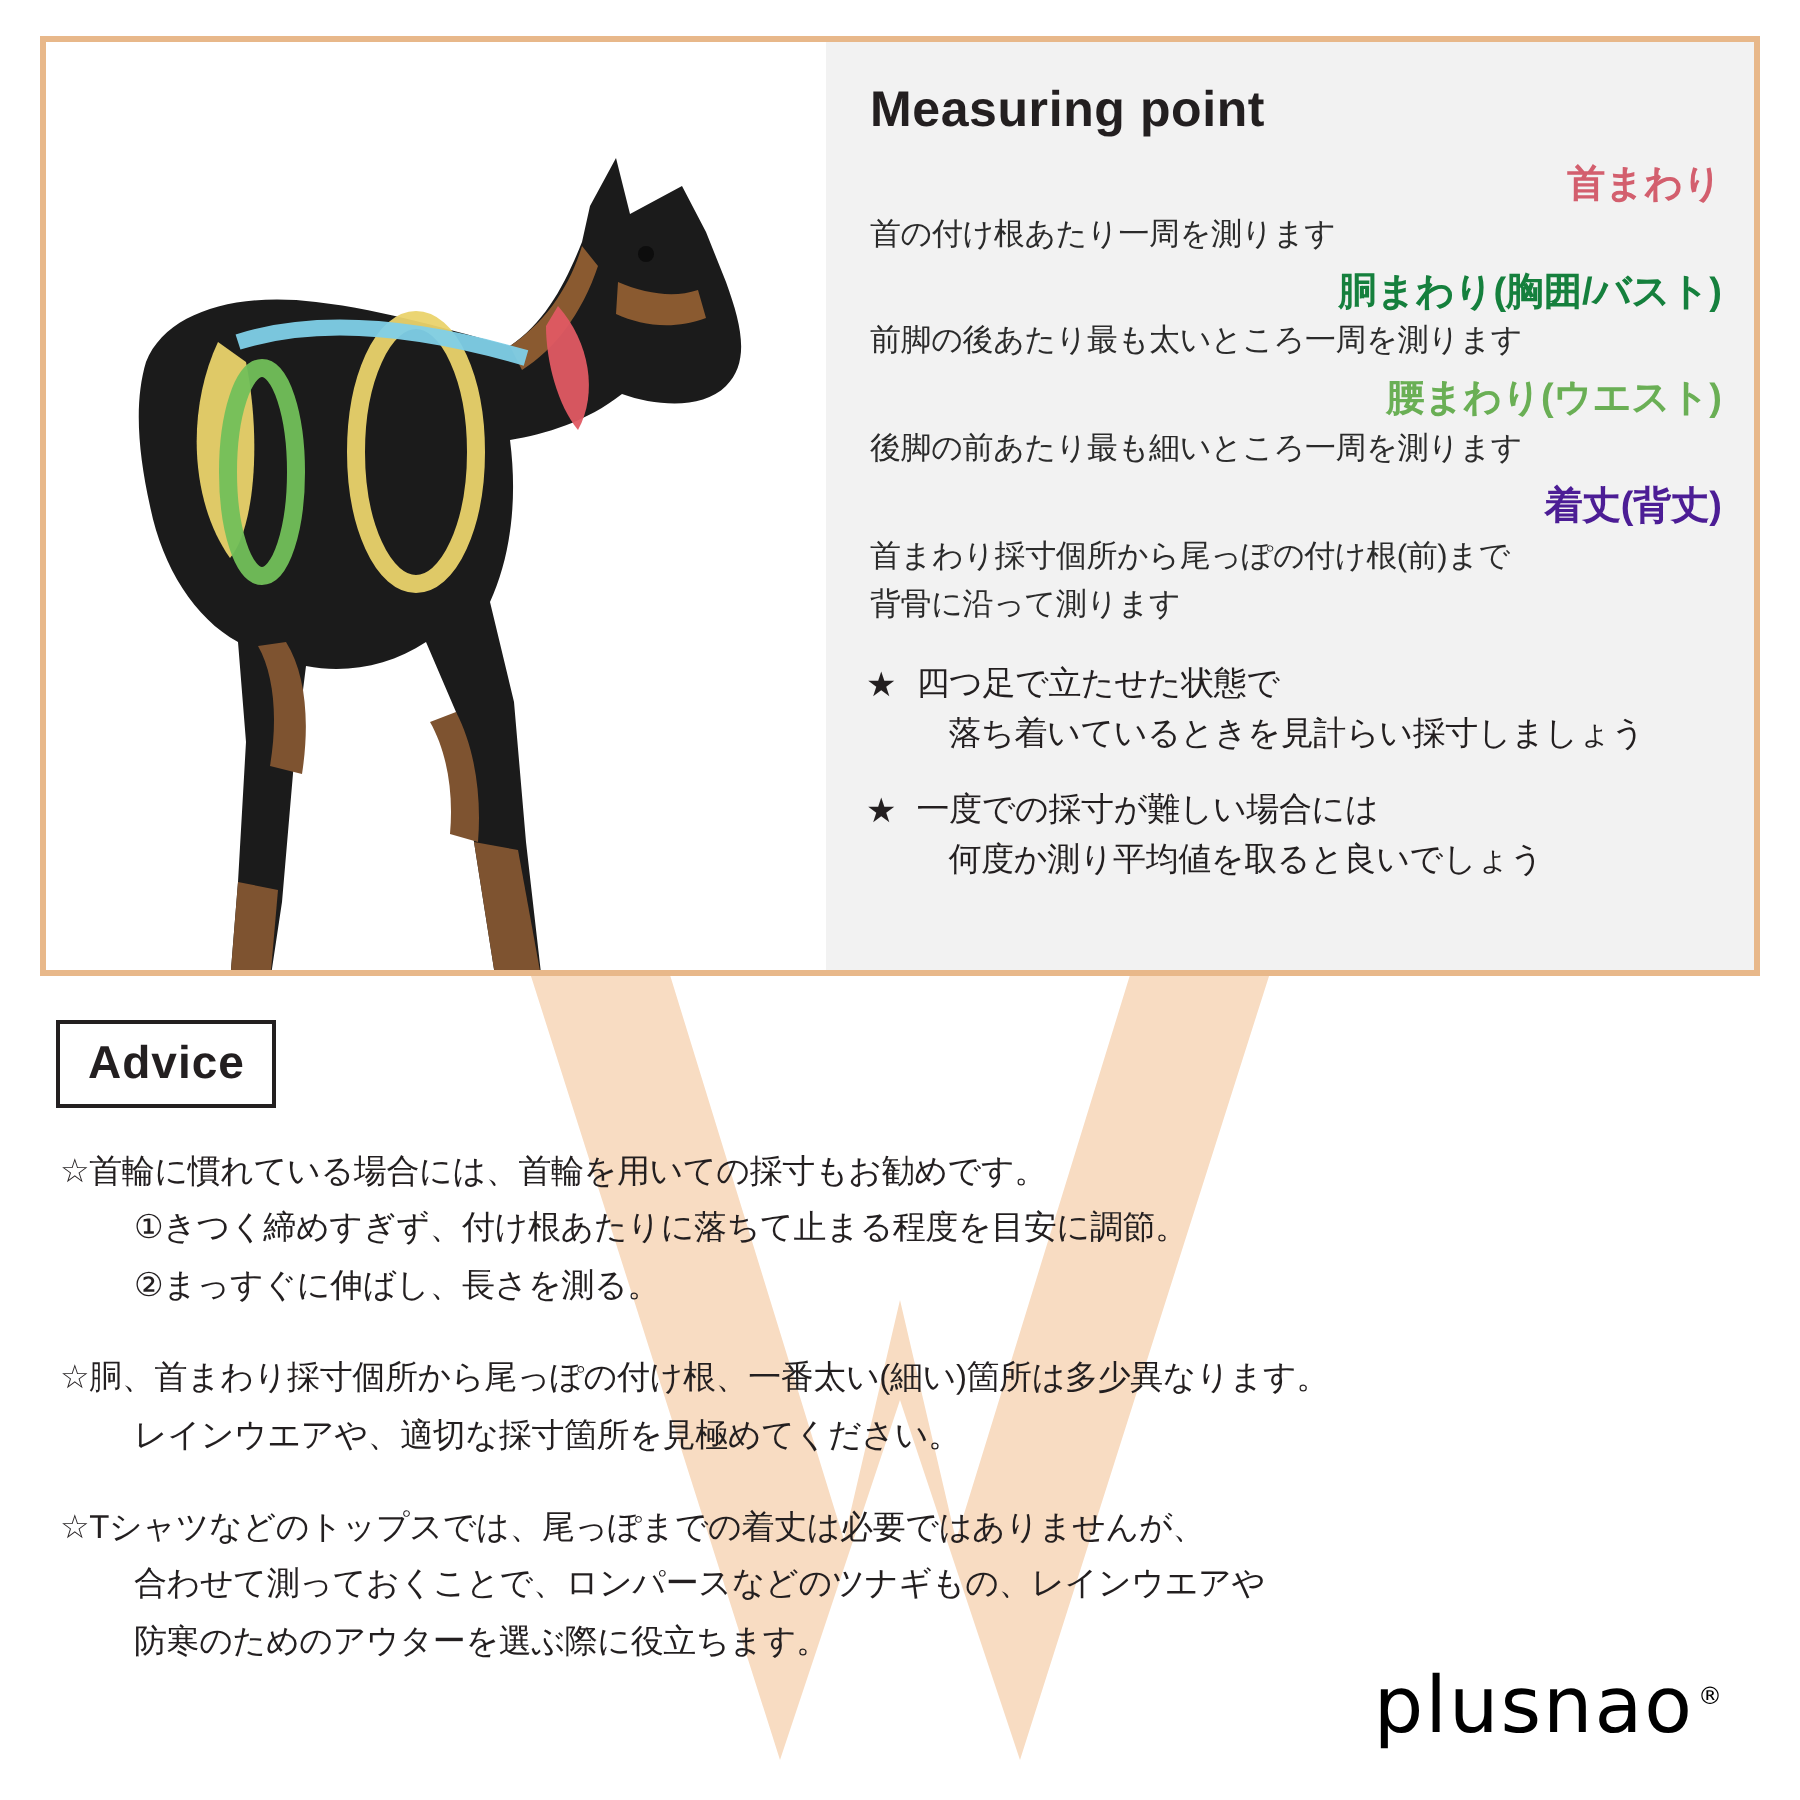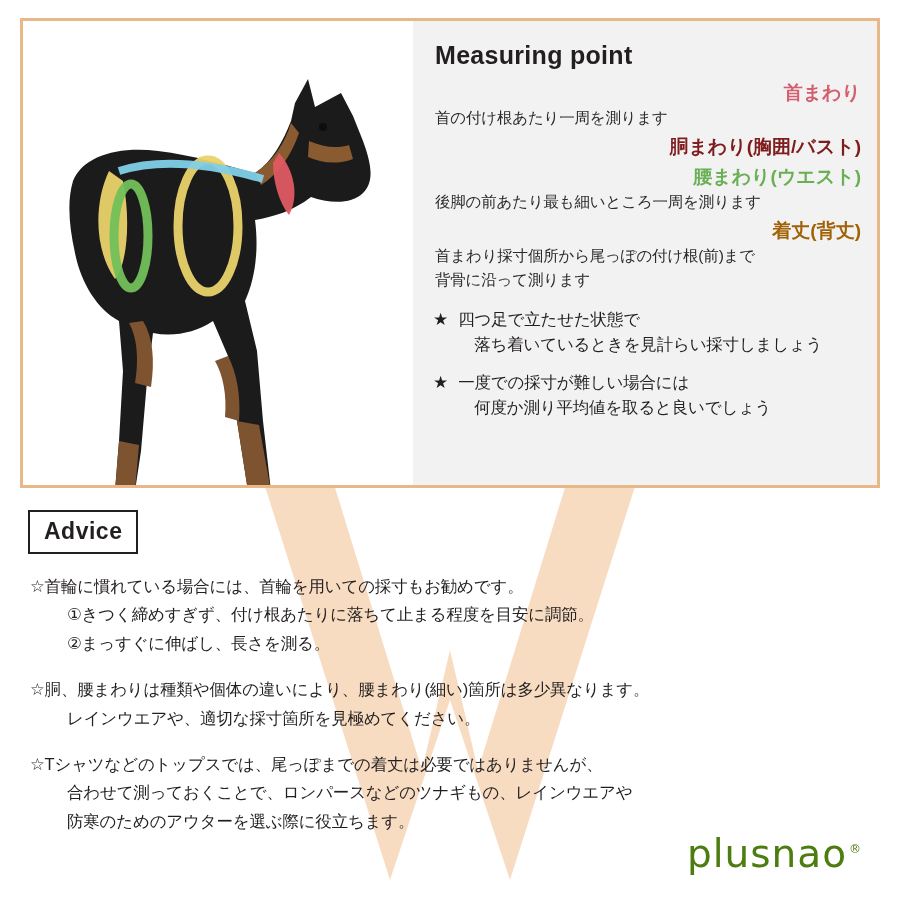--- a/index.html
+++ b/index.html
@@ -80,23 +80,23 @@
     text-align: right;
   }
   .mp-desc {
     font-size: 15.5px;
     color: #2b2b2b;
     line-height: 1.42;
     margin: 0 0 2px 2px;
     letter-spacing: -0.2px;
   }
   .term-neck   { color: #d35f6e; }
-  .term-chest  { color: #7f1d1d; }
+  .term-chest  { color: #15803d; }
   .term-waist  { color: #6aaf55; }
-  .term-back   { color: #a16207; }
+  .term-back   { color: #4c1d95; }
 
   .notes { margin-top: 16px; }
   .note {
     display: flex;
     align-items: flex-start;
     margin-bottom: 12px;
   }
   .note-star {
     font-size: 17px;
     line-height: 1.5;
@@ -138,21 +138,21 @@
   .advice-para { margin-bottom: 18px; }
   .advice-para div.indent1 { margin-left: 37px; }
 
   
   .logo {
     position: absolute;
     right: 38px;
     bottom: 24px;
     font-size: 39px;
     letter-spacing: 1px;
-    color: #4d7c0f;
+    color: #000000;
     font-family: "DejaVu Sans", sans-serif;
     font-weight: 400;
   }
   .logo .reg {
     font-size: 12px;
     vertical-align: super;
     margin-left: 2px;
   }
 </style>
 </head>
@@ -213,20 +213,21 @@
     <div class="info-pane">
       <div class="mp-title">Measuring point</div>
 
       <div class="mp-item">
         <div class="mp-term term-neck">首まわり</div>
         <div class="mp-desc">首の付け根あたり一周を測ります</div>
       </div>
 
       <div class="mp-item">
         <div class="mp-term term-chest">胴まわり(胸囲/バスト)</div>
+        <div class="mp-desc">前脚の後あたり最も太いところ一周を測ります</div>
       </div>
 
       <div class="mp-item">
         <div class="mp-term term-waist">腰まわり(ウエスト)</div>
         <div class="mp-desc">後脚の前あたり最も細いところ一周を測ります</div>
       </div>
 
       <div class="mp-item">
         <div class="mp-term term-back">着丈(背丈)</div>
         <div class="mp-desc">首まわり採寸個所から尾っぽの付け根(前)まで</div>
@@ -255,21 +256,21 @@
   <div class="advice-head">Advice</div>
 
   <div class="advice-body">
     <div class="advice-para">
       <div>☆首輪に慣れている場合には、首輪を用いての採寸もお勧めです。</div>
       <div class="indent1">①きつく締めすぎず、付け根あたりに落ちて止まる程度を目安に調節。</div>
       <div class="indent1">②まっすぐに伸ばし、長さを測る。</div>
     </div>
 
     <div class="advice-para">
-      <div>☆胴、腰まわりは種類や個体の違いにより、腰まわり(細い)箇所は多少異なります。</div>
+      <div>☆胴、首まわり採寸個所から尾っぽの付け根、一番太い(細い)箇所は多少異なります。</div>
       <div class="indent1">レインウエアや、適切な採寸箇所を見極めてください。</div>
     </div>
 
     <div class="advice-para">
       <div>☆Tシャツなどのトップスでは、尾っぽまでの着丈は必要ではありませんが、</div>
       <div class="indent1">合わせて測っておくことで、ロンパースなどのツナギもの、レインウエアや</div>
       <div class="indent1">防寒のためのアウターを選ぶ際に役立ちます。</div>
     </div>
   </div>
 

